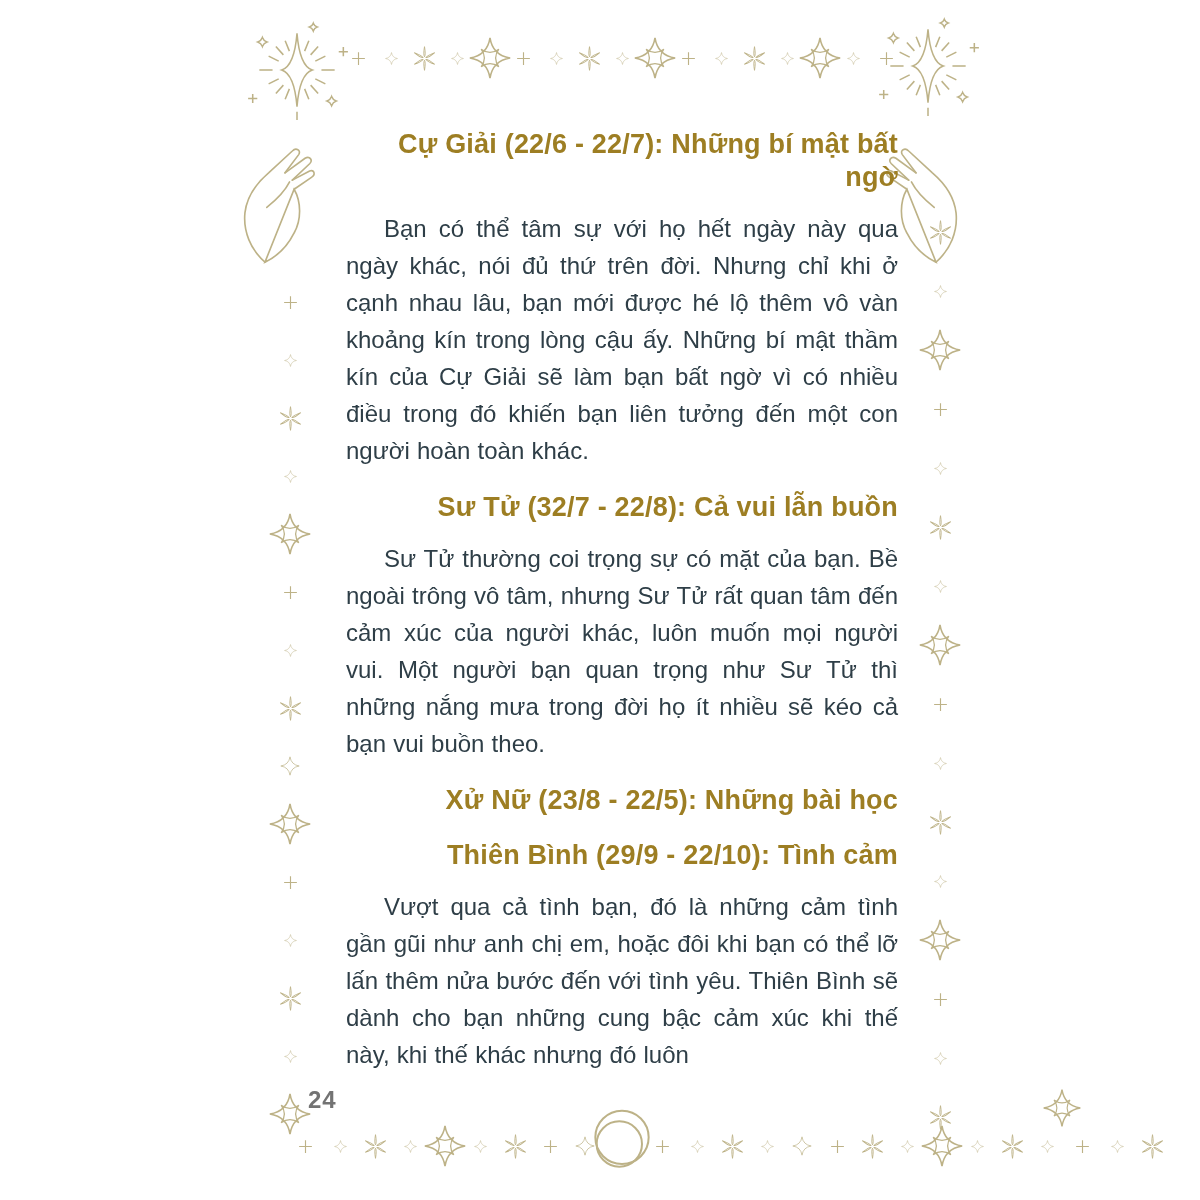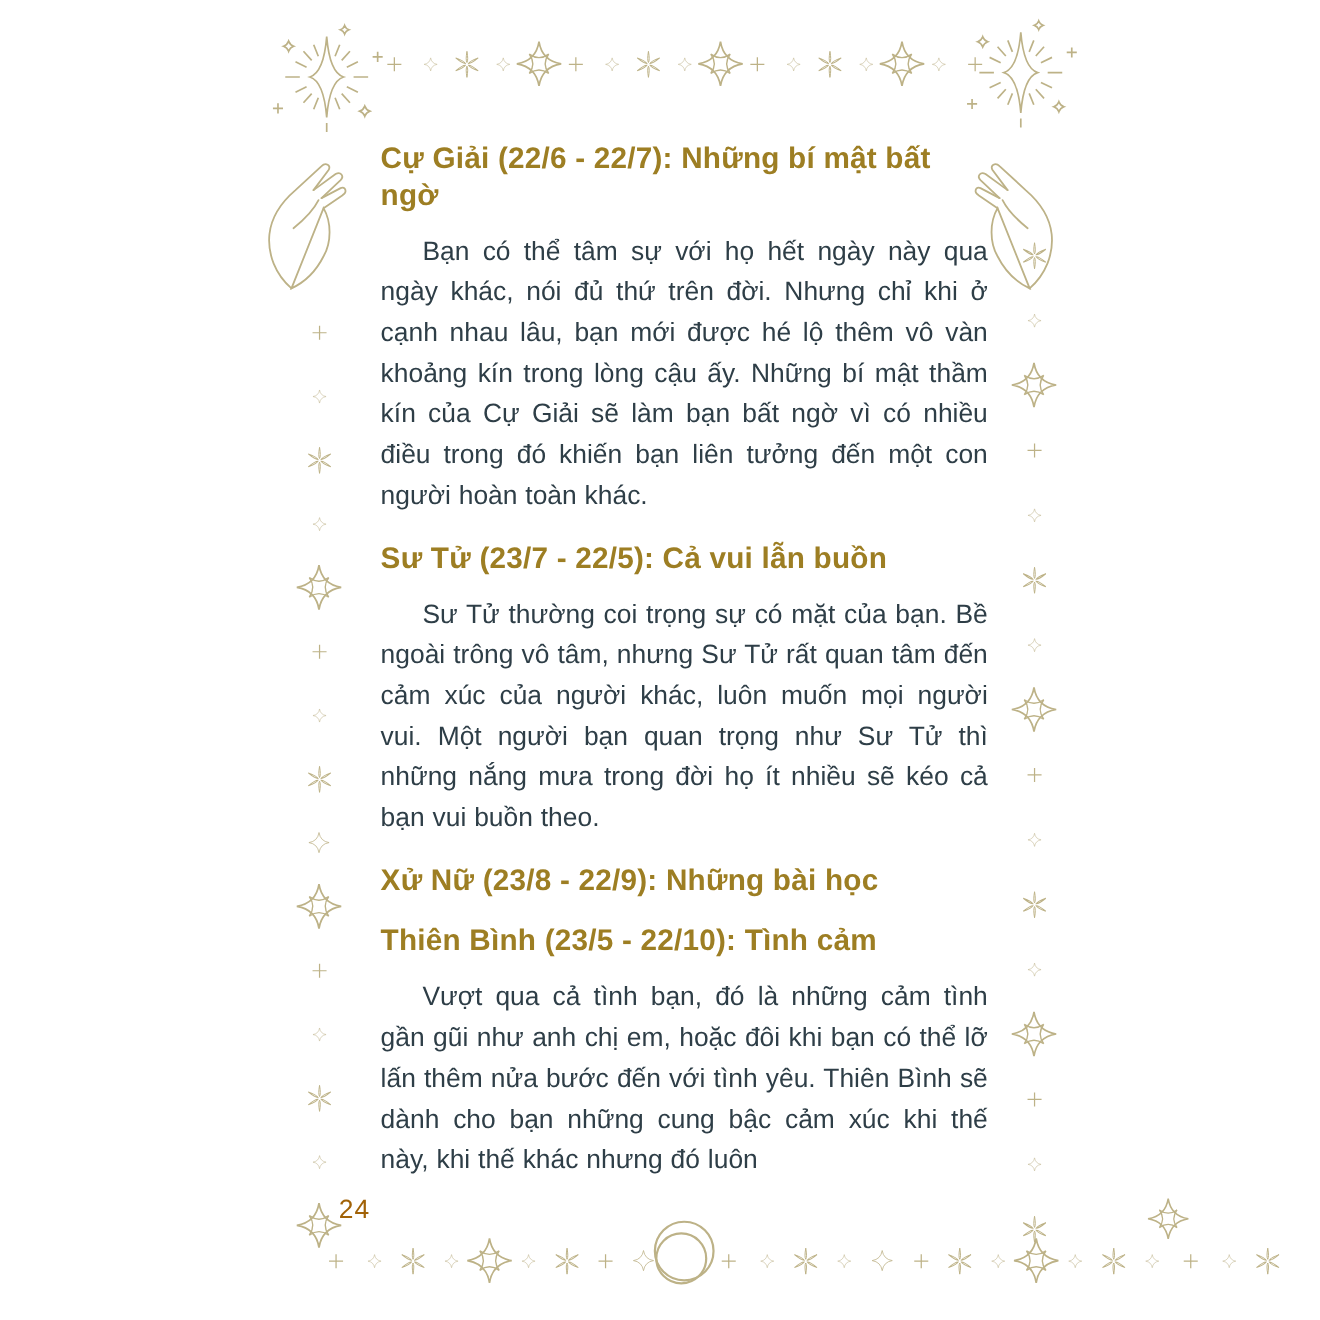--- a/index.html
+++ b/index.html
@@ -15,31 +15,31 @@
     font-family:"Liberation Sans", sans-serif;
   }
   .decor-layer{position:absolute;inset:0;pointer-events:none;}
   .deco{position:absolute;color:var(--decoration-gold);}
   .content{
     position:absolute;left:346px;top:128px;width:552px;
   }
   .section-heading{
     font-size:27px;line-height:33px;font-weight:bold;
     color:var(--heading-gold);
-    margin:22px 0 16px 0;letter-spacing:0.2px;
+    margin:22px 0 16px 0;letter-spacing:0.2px;text-align:right;
   }
   .section:first-child .section-heading{margin-top:0;}
   .section-body{
     font-size:24px;line-height:37px;color:var(--body-text);
     text-align:justify;text-indent:38px;margin:0;
     word-spacing:0.5px;
   }
   .page-number{
     position:absolute;left:308px;top:1086px;
-    font-size:24px;font-weight:normal;color:#a16207;letter-spacing:1px;
+    font-size:24px;font-weight:bold;color:#737373;letter-spacing:1px;
   }
 </style>
 </head>
 <body>
 
 <svg width="0" height="0" style="position:absolute" aria-hidden="true">
   <defs>
     <symbol id="sym-spark4" viewBox="-24 -24 48 48">
       <path d="M0,-22 Q3,-3 22,0 Q3,3 0,22 Q-3,3 -22,0 Q-3,-3 0,-22 Z" fill="none" stroke="currentColor" stroke-width="1.7"></path>
     </symbol>
@@ -339,25 +339,25 @@
       <use href="#sym-spark8"></use>
     </svg>
   </div>
 
 <main class="content">
   <section class="section">
     <h2 class="section-heading">Cự Giải (22/6 - 22/7): Những bí mật bất ngờ</h2>
     <p class="section-body">Bạn có thể tâm sự với họ hết ngày này qua ngày khác, nói đủ thứ trên đời. Nhưng chỉ khi ở cạnh nhau lâu, bạn mới được hé lộ thêm vô vàn khoảng kín trong lòng cậu ấy. Những bí mật thầm kín của Cự Giải sẽ làm bạn bất ngờ vì có nhiều điều trong đó khiến bạn liên tưởng đến một con người hoàn toàn khác.</p>
   </section>
   <section class="section">
-    <h2 class="section-heading">Sư Tử (23/7 - 22/5): Cả vui lẫn buồn</h2>
+    <h2 class="section-heading">Sư Tử (32/7 - 22/8): Cả vui lẫn buồn</h2>
     <p class="section-body">Sư Tử thường coi trọng sự có mặt của bạn. Bề ngoài trông vô tâm, nhưng Sư Tử rất quan tâm đến cảm xúc của người khác, luôn muốn mọi người vui. Một người bạn quan trọng như Sư Tử thì những nắng mưa trong đời họ ít nhiều sẽ kéo cả bạn vui buồn theo.</p>
   </section>
   <section class="section">
-    <h2 class="section-heading">Xử Nữ (23/8 - 22/9): Những bài học</h2>
+    <h2 class="section-heading">Xử Nữ (23/8 - 22/5): Những bài học</h2>
   </section>
   <section class="section">
-    <h2 class="section-heading">Thiên Bình (23/5 - 22/10): Tình cảm</h2>
+    <h2 class="section-heading">Thiên Bình (29/9 - 22/10): Tình cảm</h2>
     <p class="section-body">Vượt qua cả tình bạn, đó là những cảm tình gần gũi như anh chị em, hoặc đôi khi bạn có thể lỡ lấn thêm nửa bước đến với tình yêu. Thiên Bình sẽ dành cho bạn những cung bậc cảm xúc khi thế này, khi thế khác nhưng đó luôn</p>
   </section>
 </main>
 
 <div class="page-number">24</div>
 
 </body></html>

